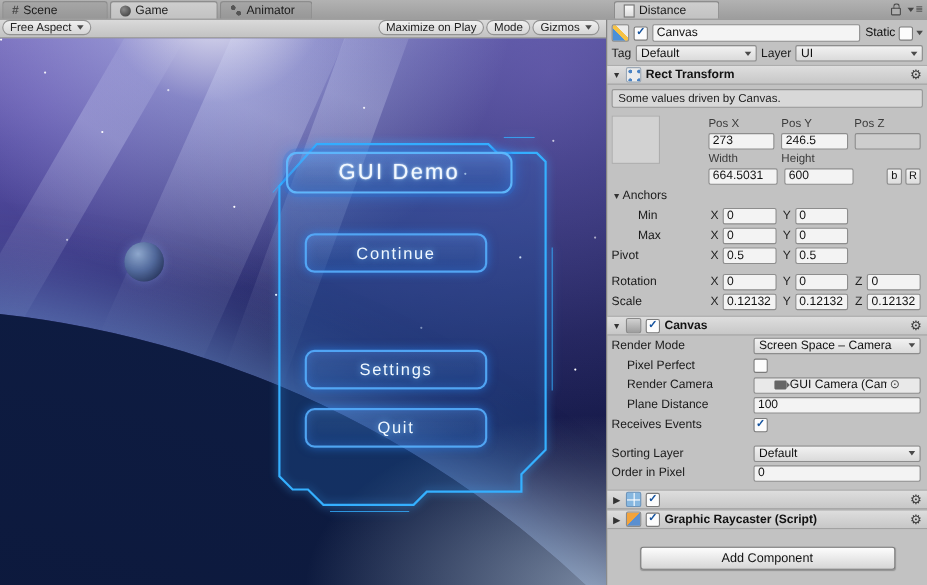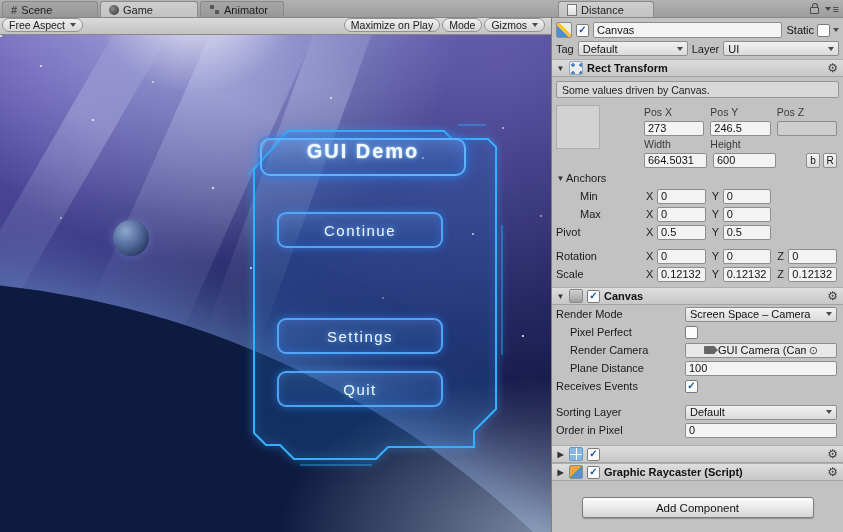--- a/index.html
+++ b/index.html
@@ -66,22 +66,22 @@
     box-shadow:0 0 70px 18px rgba(135,185,245,.5)}
   .planet-haze{position:absolute;left:240px;top:320px;width:420px;height:220px;z-index:4;
     background:radial-gradient(ellipse at 72% 82%,rgba(225,242,255,.5),transparent 62%)}
 
   .menu-frame{position:absolute;left:236px;top:70px;width:284px;height:362px;z-index:5;
     filter:drop-shadow(0 0 4px rgba(60,170,255,.8))}
   .menu-title{position:absolute;left:260px;top:103px;width:206px;height:38px;z-index:6;
     border:2px solid rgba(95,185,255,.95);border-radius:10px;
     background:linear-gradient(rgba(120,180,255,.22),rgba(30,80,160,.38));
     box-shadow:0 0 0 3px rgba(40,120,220,.22),0 0 14px rgba(40,140,255,.6),inset 0 0 14px rgba(70,150,255,.35);
-    display:flex;justify-content:center;
-    font-size:20px;font-weight:bold;letter-spacing:2px;color:#f2f9ff;
+    display:flex;align-items:center;justify-content:center;
+    font-size:20px;font-weight:normal;letter-spacing:2px;color:#f2f9ff;
     text-shadow:0 0 8px rgba(110,190,255,.95),0 0 2px #fff}
   .menu-btn{position:absolute;left:277px;width:166px;height:36px;z-index:6;
     border:2px solid rgba(85,175,255,.9);border-radius:9px;
     background:linear-gradient(rgba(120,180,255,.16),rgba(30,80,160,.34));
     box-shadow:0 0 9px rgba(40,140,255,.55),inset 0 0 10px rgba(70,150,255,.3);
     display:flex;align-items:center;justify-content:center;cursor:pointer;
     font-size:15px;letter-spacing:1.5px;color:#eef7ff;
     text-shadow:0 0 7px rgba(110,190,255,.95)}
   .mb1{top:177px}.mb2{top:230px}.mb3{top:283px}.mb4{top:336px}
 

